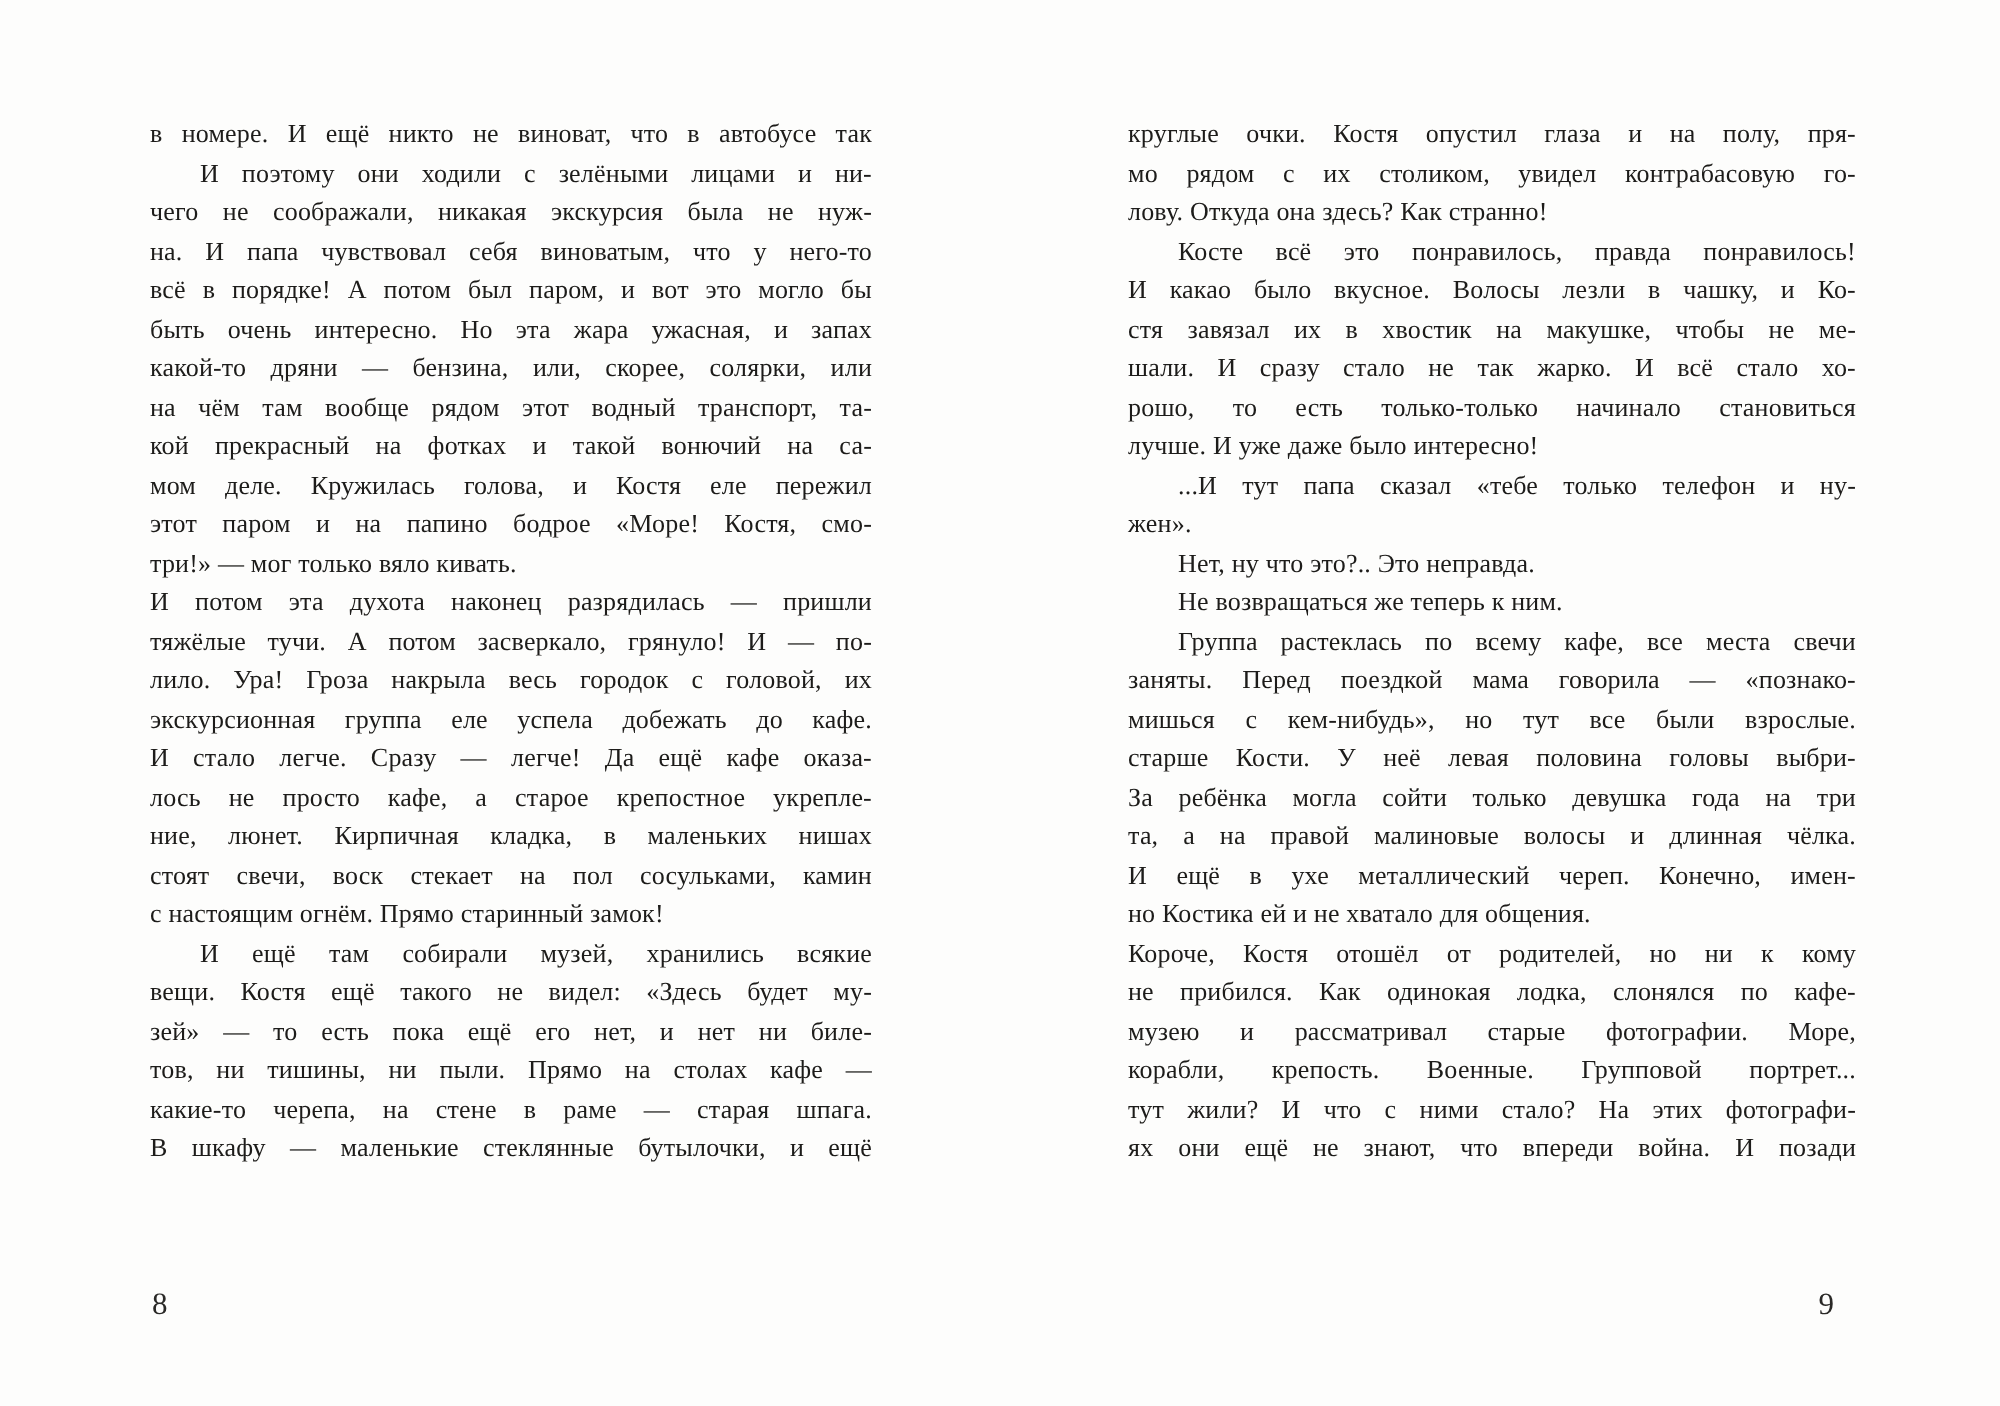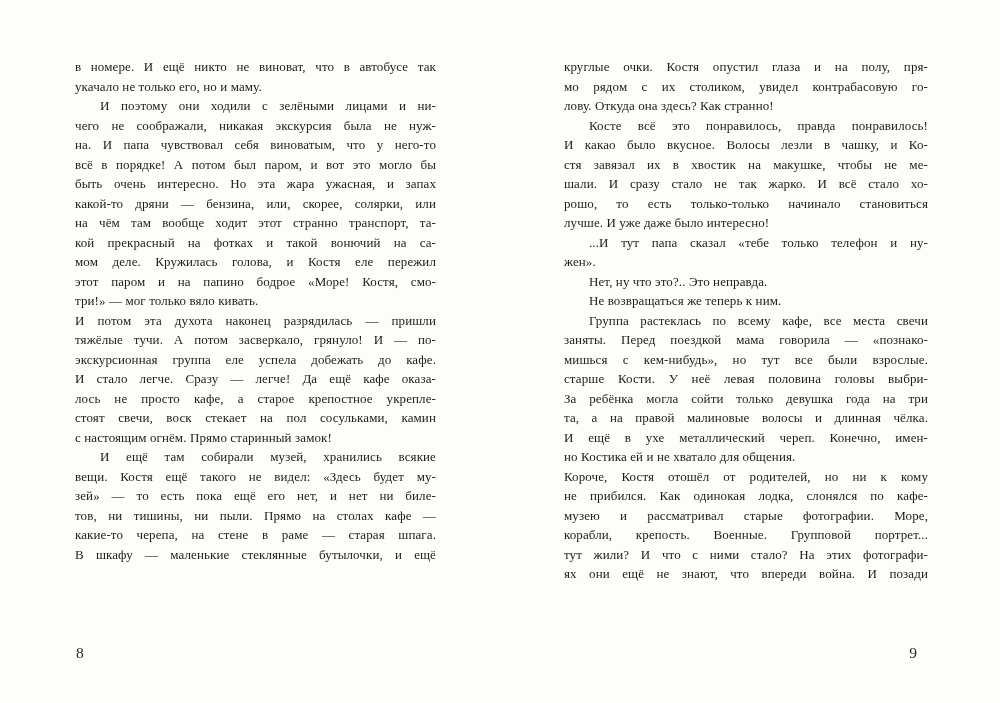--- a/index.html
+++ b/index.html
@@ -51,37 +51,38 @@
   .page-number.num-right { right: 83px; }
 </style>
 </head>
 <body>
 
 <div class="spread">
 
   <div class="page page-left">
     <div class="text-block">
         <div class="line">в номере. И ещё никто не виноват, что в автобусе так</div>
-        <div class="line no-just">укачало не только его, но и маму.</div>
         <div class="line indent">И поэтому они ходили с зелёными лицами и ни-</div>
         <div class="line">чего не соображали, никакая экскурсия была не нуж-</div>
         <div class="line">на. И папа чувствовал себя виноватым, что у него-то</div>
         <div class="line">всё в порядке! А потом был паром, и вот это могло бы</div>
         <div class="line">быть очень интересно. Но эта жара ужасная, и запах</div>
         <div class="line">какой-то дряни — бензина, или, скорее, солярки, или</div>
-        <div class="line">на чём там вообще ходит этот странно транспорт, та-</div>
+        <div class="line">на чём там вообще рядом этот водный транспорт, та-</div>
         <div class="line">кой прекрасный на фотках и такой вонючий на са-</div>
         <div class="line">мом деле. Кружилась голова, и Костя еле пережил</div>
         <div class="line">этот паром и на папино бодрое «Море! Костя, смо-</div>
         <div class="line no-just">три!» — мог только вяло кивать.</div>
         <div class="line gap">И потом эта духота наконец разрядилась — пришли</div>
         <div class="line">тяжёлые тучи. А потом засверкало, грянуло! И — по-</div>
+        <div class="line">лило. Ура! Гроза накрыла весь городок с головой, их</div>
         <div class="line">экскурсионная группа еле успела добежать до кафе.</div>
         <div class="line">И стало легче. Сразу — легче! Да ещё кафе оказа-</div>
         <div class="line">лось не просто кафе, а старое крепостное укрепле-</div>
+        <div class="line">ние, люнет. Кирпичная кладка, в маленьких нишах</div>
         <div class="line">стоят свечи, воск стекает на пол сосульками, камин</div>
         <div class="line no-just">с настоящим огнём. Прямо старинный замок!</div>
         <div class="line indent">И ещё там собирали музей, хранились всякие</div>
         <div class="line">вещи. Костя ещё такого не видел: «Здесь будет му-</div>
         <div class="line">зей» — то есть пока ещё его нет, и нет ни биле-</div>
         <div class="line">тов, ни тишины, ни пыли. Прямо на столах кафе —</div>
         <div class="line">какие-то черепа, на стене в раме — старая шпага.</div>
         <div class="line">В шкафу — маленькие стеклянные бутылочки, и ещё</div>
       </div>
     <div class="page-number num-left">8</div>

